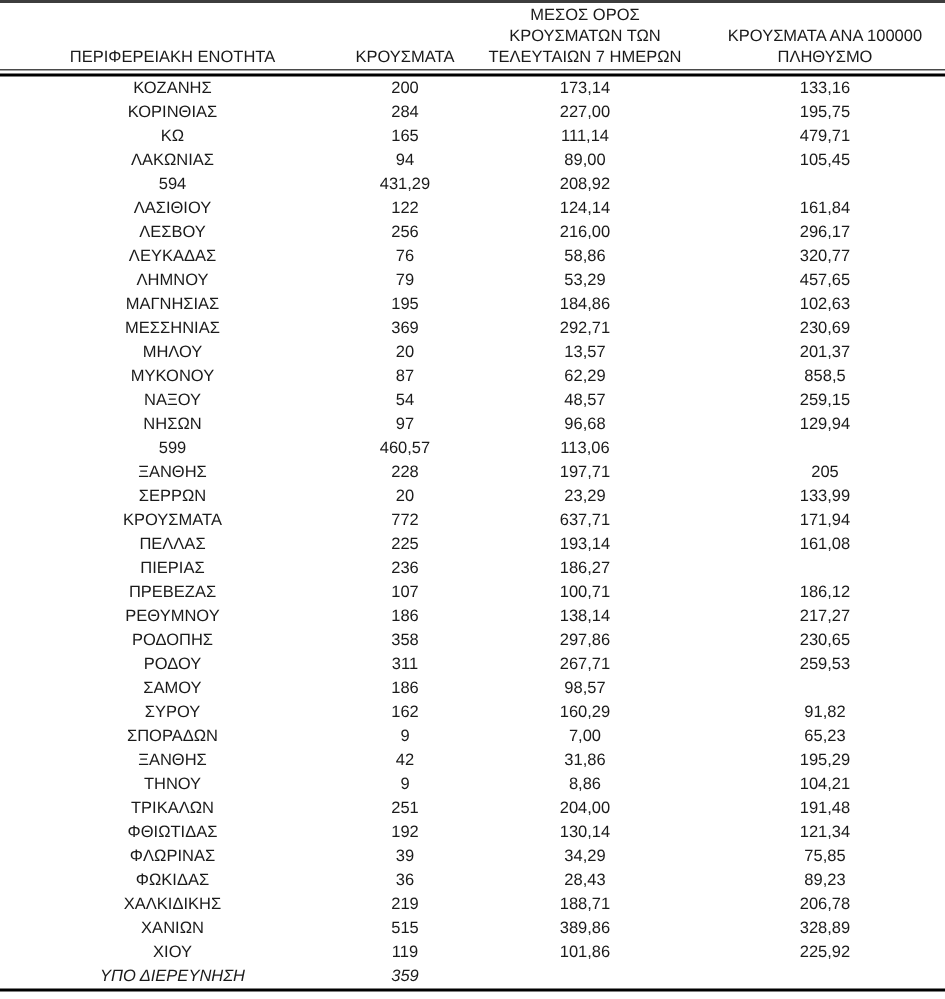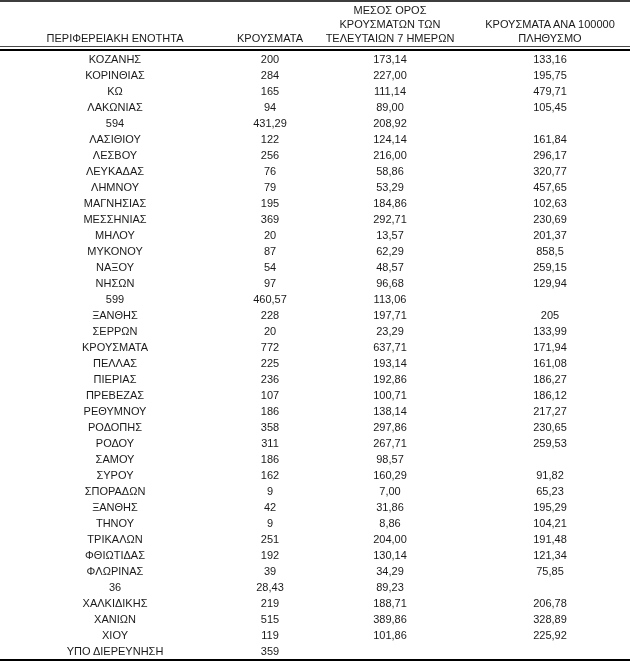--- a/index.html
+++ b/index.html
@@ -62,20 +62,21 @@
     height: 16px;
   }
   .body-row .cell {
     text-align: center;
     font-size: 11px;
     line-height: 16px;
     white-space: nowrap;
     overflow: hidden;
   }
   .body-row.italic .cell {
+    font-style: italic;
   }
 </style>
 </head>
 <body>
 
 <div class="doc">
   <div class="rule-top"></div>
 
   <div class="grid header-row">
     <div class="header-cell">ΠΕΡΙΦΕΡΕΙΑΚΗ ΕΝΟΤΗΤΑ</div>
@@ -205,21 +206,20 @@
       </div>
       <div class="grid body-row">
         <div class="cell">ΠΕΛΛΑΣ</div>
         <div class="cell">225</div>
         <div class="cell">193,14</div>
         <div class="cell">161,08</div>
       </div>
       <div class="grid body-row">
         <div class="cell">ΠΙΕΡΙΑΣ</div>
         <div class="cell">236</div>
-        <div class="cell">192,86</div>
         <div class="cell">186,27</div>
       </div>
       <div class="grid body-row">
         <div class="cell">ΠΡΕΒΕΖΑΣ</div>
         <div class="cell">107</div>
         <div class="cell">100,71</div>
         <div class="cell">186,12</div>
       </div>
       <div class="grid body-row">
         <div class="cell">ΡΕΘΥΜΝΟΥ</div>
@@ -280,20 +280,21 @@
         <div class="cell">130,14</div>
         <div class="cell">121,34</div>
       </div>
       <div class="grid body-row">
         <div class="cell">ΦΛΩΡΙΝΑΣ</div>
         <div class="cell">39</div>
         <div class="cell">34,29</div>
         <div class="cell">75,85</div>
       </div>
       <div class="grid body-row">
+        <div class="cell">ΦΩΚΙΔΑΣ</div>
         <div class="cell">36</div>
         <div class="cell">28,43</div>
         <div class="cell">89,23</div>
       </div>
       <div class="grid body-row">
         <div class="cell">ΧΑΛΚΙΔΙΚΗΣ</div>
         <div class="cell">219</div>
         <div class="cell">188,71</div>
         <div class="cell">206,78</div>
       </div>

